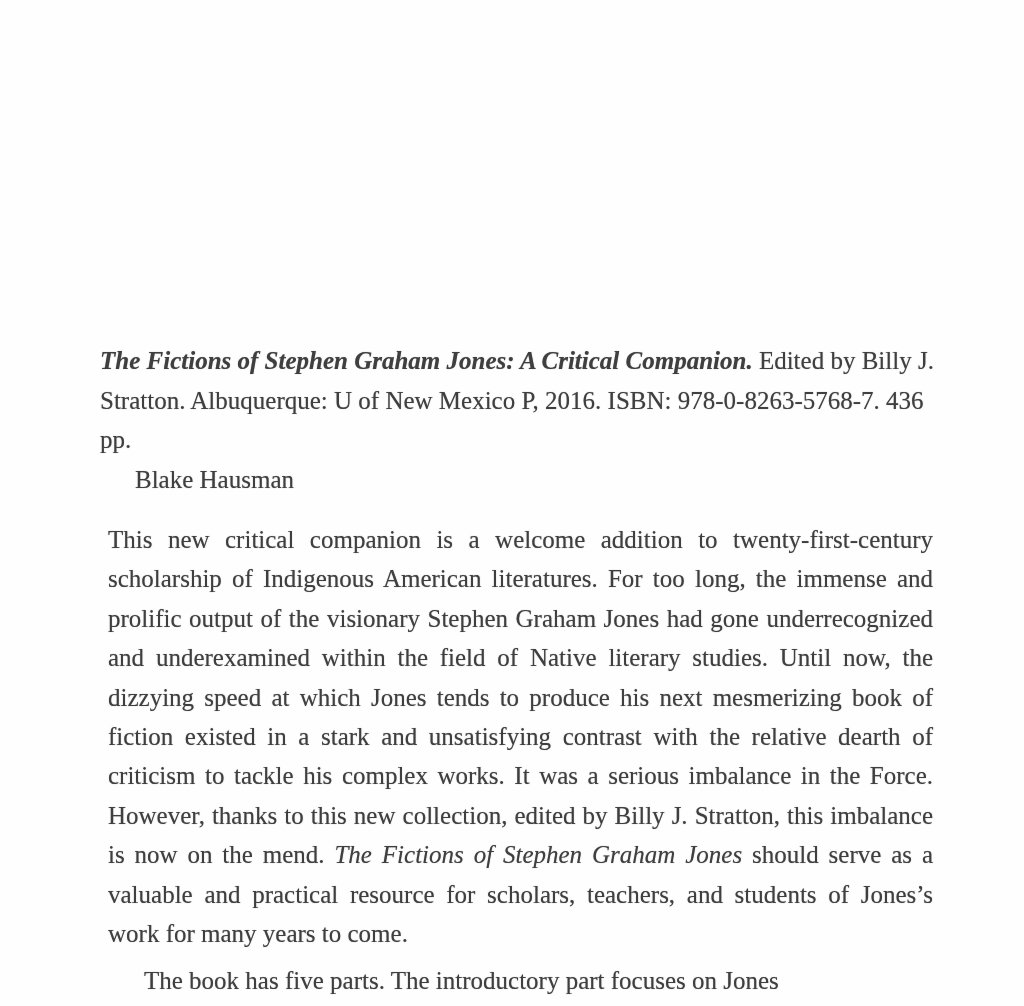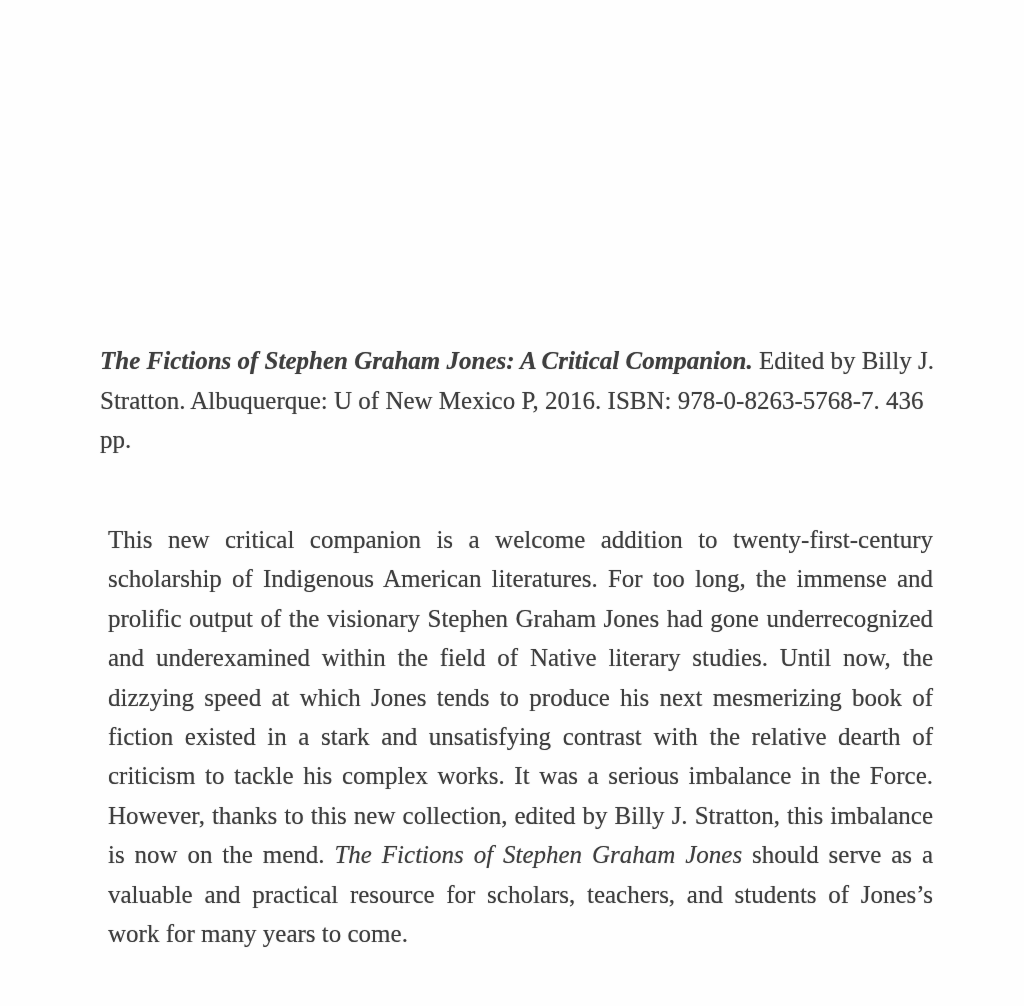--- a/index.html
+++ b/index.html
@@ -72,19 +72,21 @@
   .inline-italic { font-style: italic; }
 </style>
 </head>
 <body>
 
 <div class="page">
 
 
   <div class="citation-block scan-soft">
     <p class="citation"><span class="citation-title">The Fictions of Stephen Graham Jones: A Critical Companion.</span><span> Edited by Billy J. Stratton. Albuquerque: U of New Mexico P, 2016. ISBN: 978-0-8263-5768-7. 436 pp.</span></p>
+    <div class="reviewer">Blake Hausman</div>
   </div>
 
   <div class="body-text scan-soft">
     <p class="para1"><span>This new critical companion is a welcome addition to twenty-first-century scholarship of Indigenous American literatures. For too long, the immense and prolific output of the visionary Stephen Graham Jones had gone underrecognized and underexamined within the field of Native literary studies. Until now, the dizzying speed at which Jones tends to produce his next mesmerizing book of fiction existed in a stark and unsatisfying contrast with the relative dearth of criticism to tackle his complex works. It was a serious imbalance in the Force. However, thanks to this new collection, edited by Billy J. Stratton, this imbalance is now on the mend. </span><span class="inline-italic">The Fictions of Stephen Graham Jones</span><span> should serve as a valuable and practical resource for scholars, teachers, and students of Jones’s work for many years to come.</span></p>
+    <p class="para2">The book has five parts. The introductory part focuses on Jones</p>
   </div>
 
 </div>
 
 </body></html>

